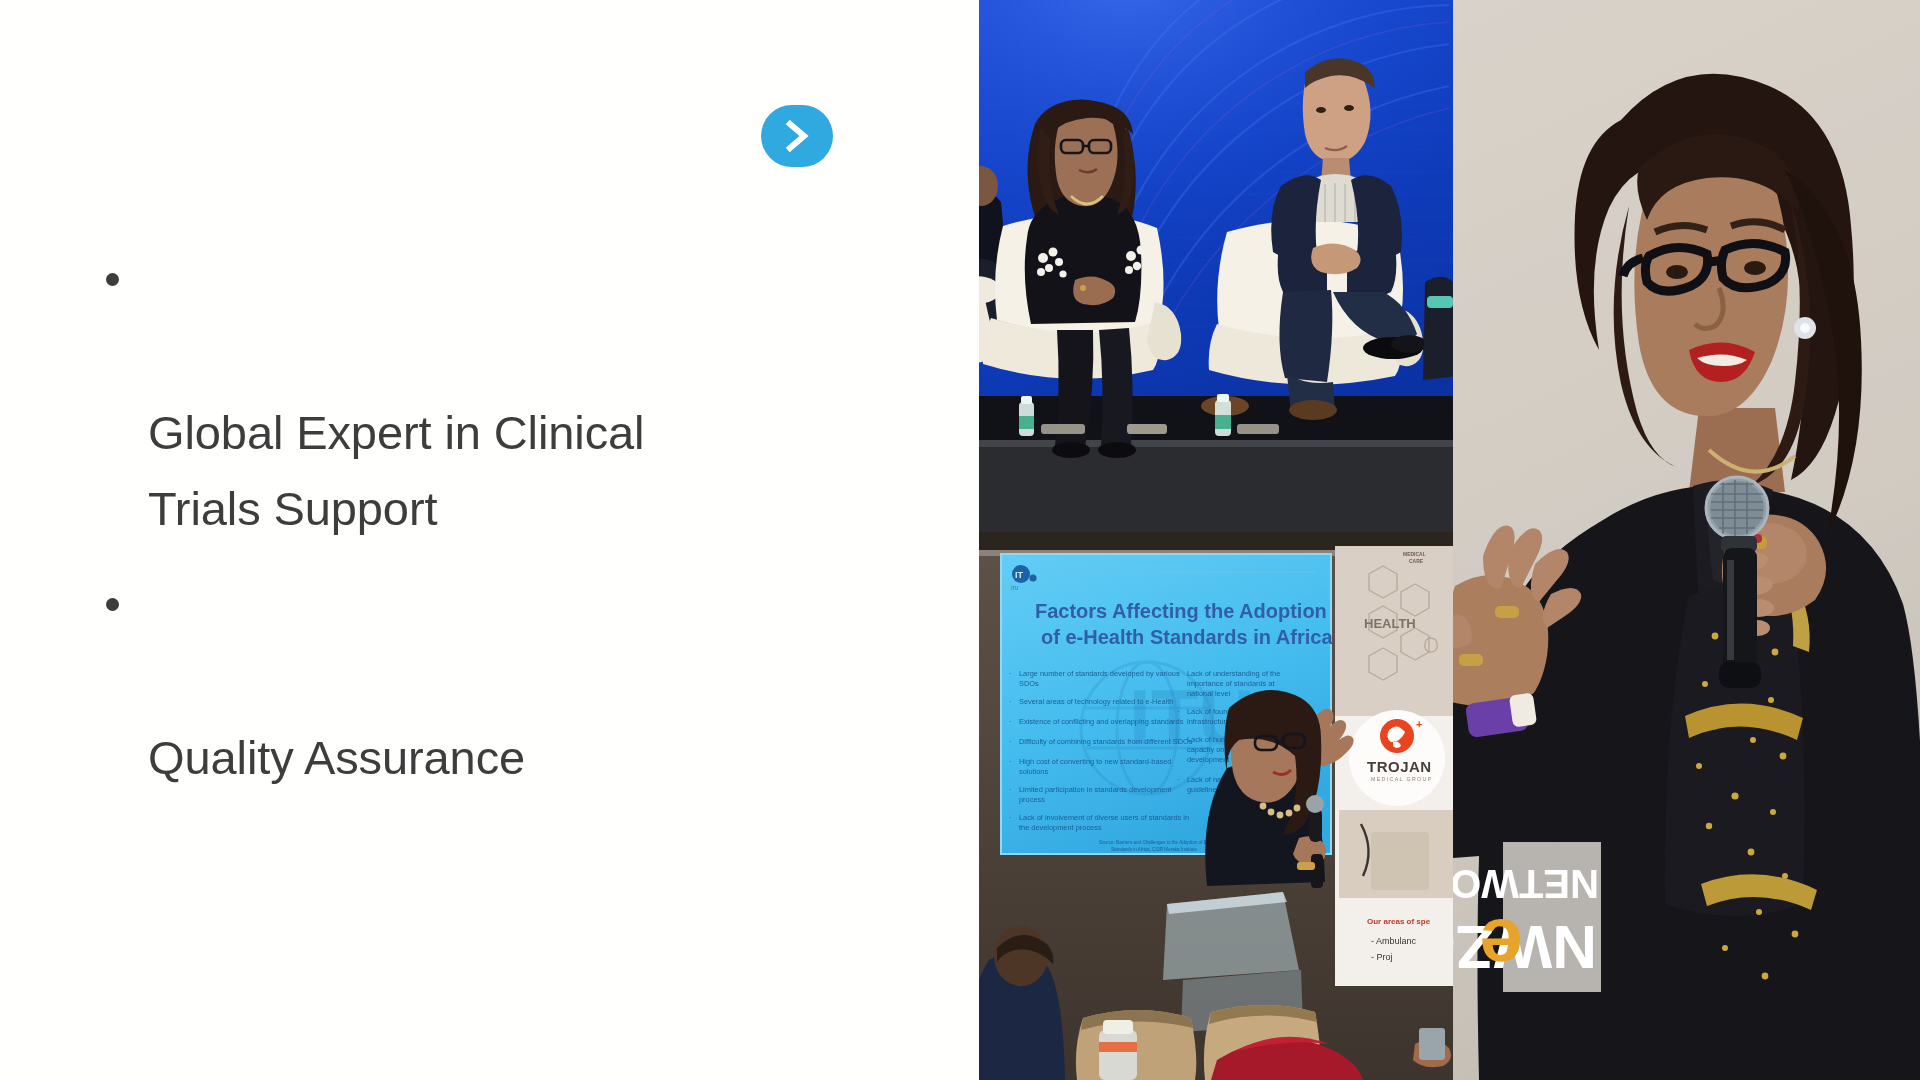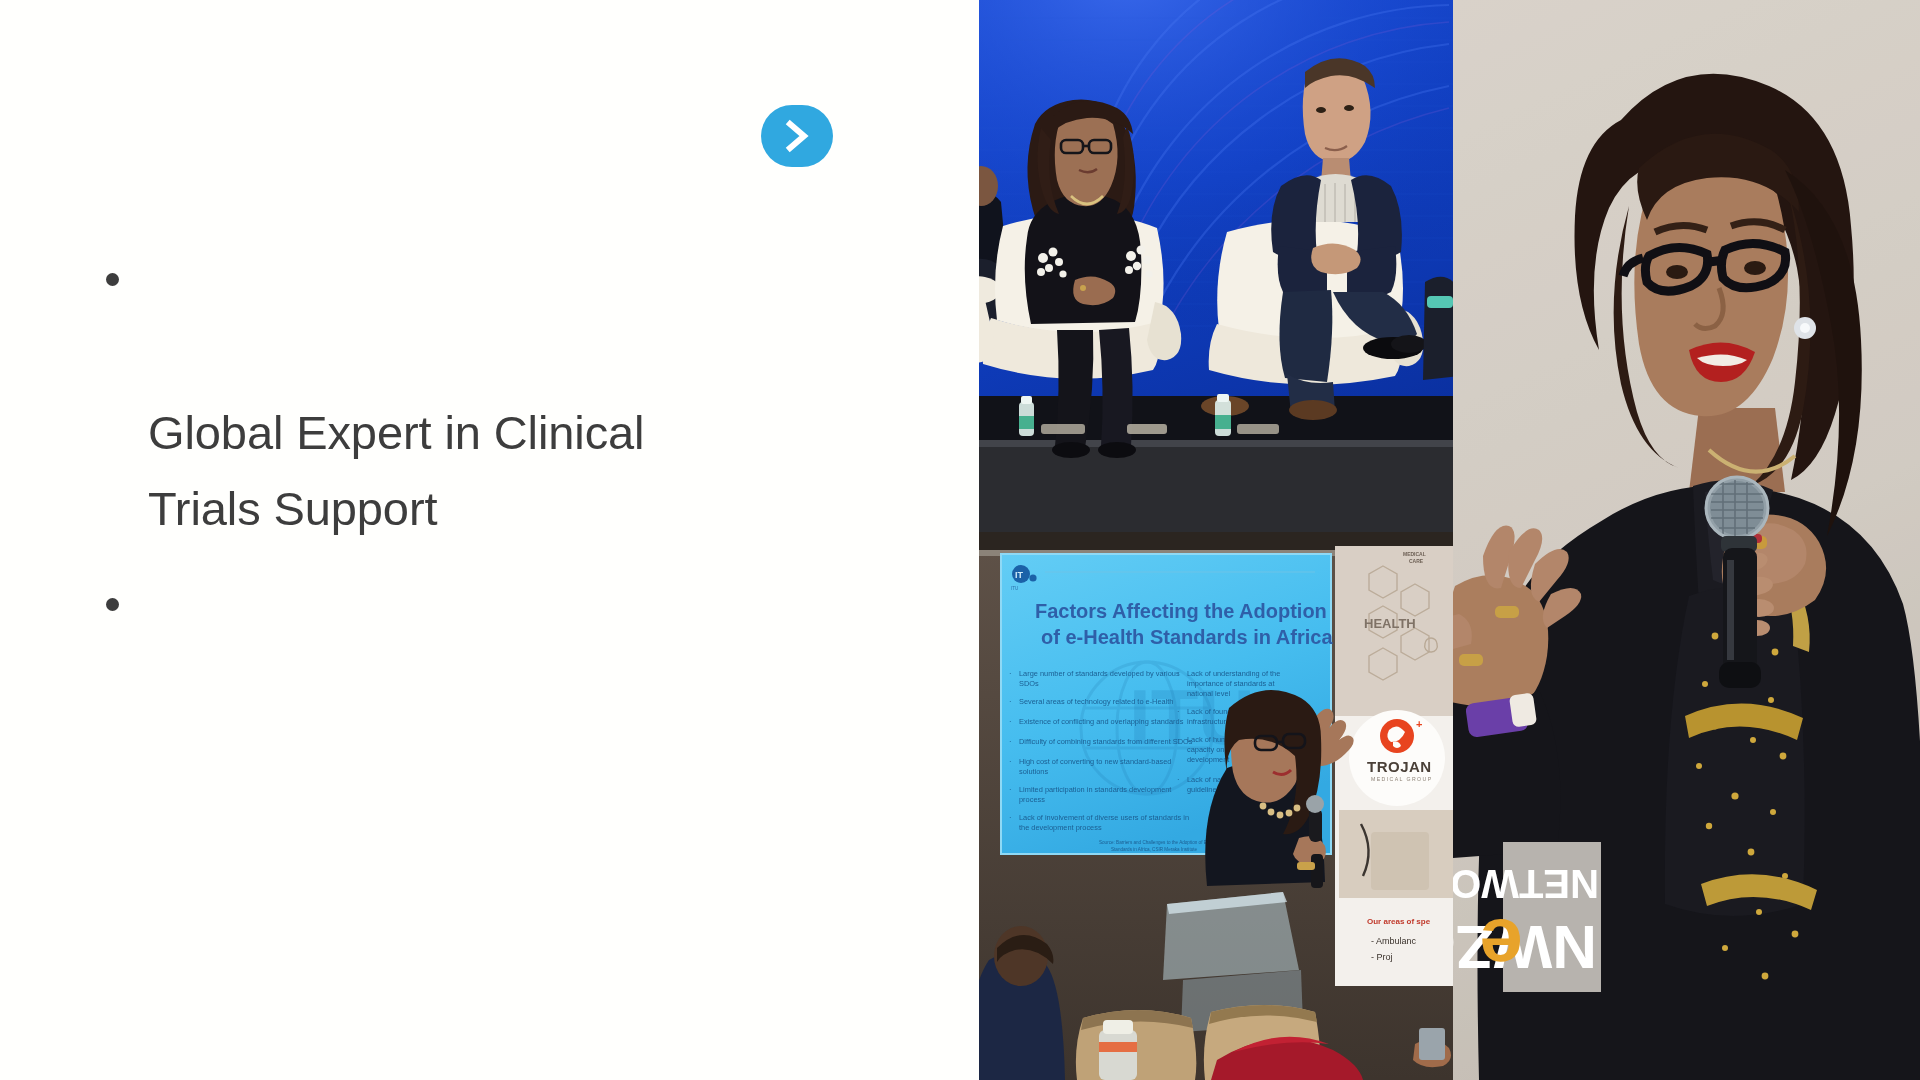--- a/index.html
+++ b/index.html
@@ -100,20 +100,21 @@
 
   <div id="content-panel">
     <ul id="bullet-list">
       <li>
         <span class="bullet-dot"></span>
         <span>Global Expert in Clinical
 Trials Support</span>
       </li>
       <li>
         <span class="bullet-dot"></span>
+        <span>Quality Assurance</span>
       </li>
       <li>
         
         
       </li>
 
     </ul>
   </div>
 
   <div id="media-panel">

